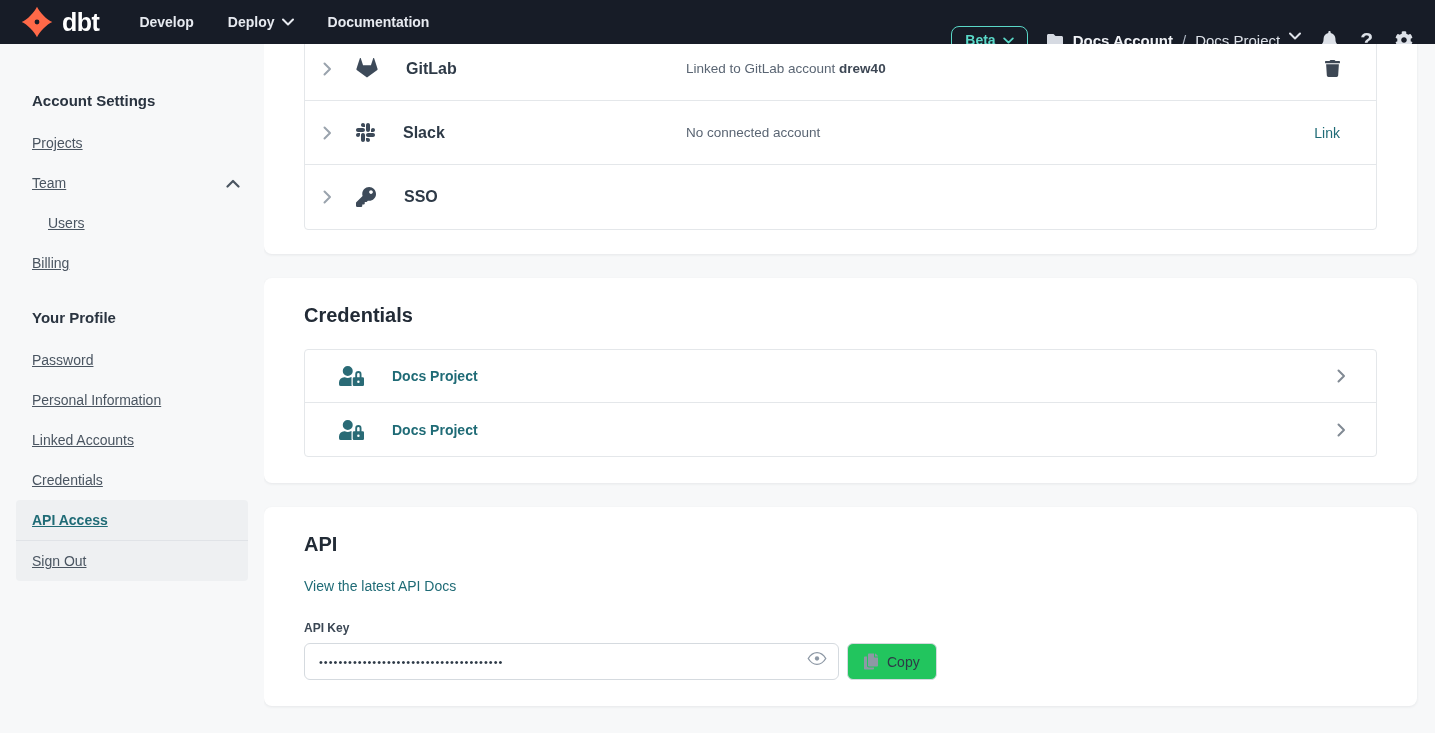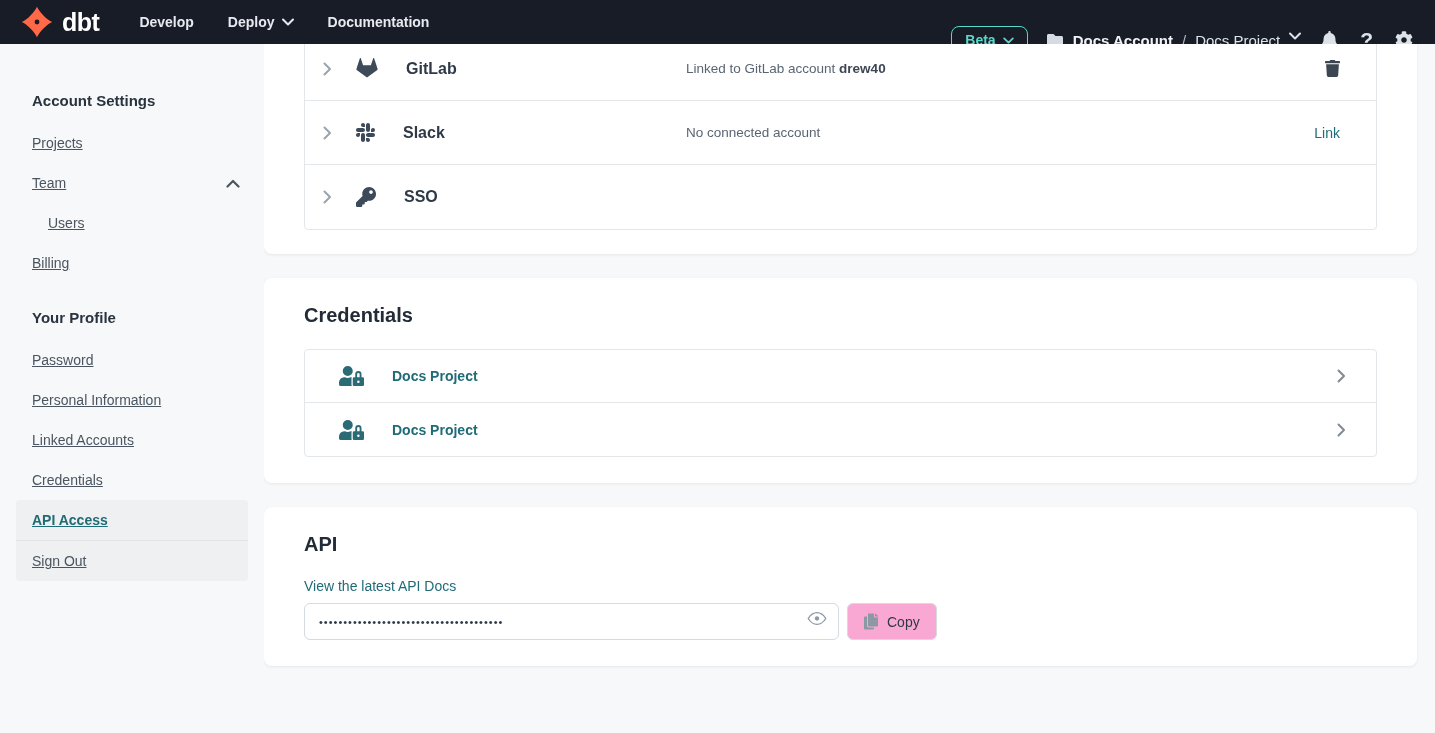--- a/index.html
+++ b/index.html
@@ -73,21 +73,21 @@
   .api-docs-link { display:inline-block; margin-top:22px; font-size:14px; color:#1f6b76;
     text-decoration:none; cursor:pointer; }
   .api-key-label { margin-top:26px; font-size:12px; font-weight:bold; color:#3b4754; }
   .api-key-row { margin-top:8px; display:flex; align-items:center; gap:8px; }
   .api-input-wrap { position:relative; width:535px; }
   .api-input { width:100%; height:37px; border:1px solid #d5dadf; border-radius:6px;
     padding:0 44px 0 14px; font-size:11px; letter-spacing:1px; color:#2e3a47;
     font-family:"Liberation Sans",sans-serif; background:#fff; }
   .eye-btn { position:absolute; right:12px; top:8px; background:none; border:none;
     cursor:pointer; display:flex; }
-  .copy-btn { height:37px; display:flex; align-items:center; gap:9px; background:#f9a8d4;
+  .copy-btn { height:37px; display:flex; align-items:center; gap:9px; background:#22c55e;
     border:1px solid #d5dadf; border-radius:6px; padding:0 16px; cursor:pointer;
     font-size:14px; color:#2e3a47; font-family:"Liberation Sans",sans-serif; }
 
   svg { display:block; }
 </style>
 </head>
 <body>
 
 <div class="navbar">
   <div class="logo">
@@ -315,20 +315,21 @@
                 <path d="M1.5 1.5 L7 7 L1.5 12.5" fill="none" stroke="#818a94" stroke-width="2" stroke-linecap="round" stroke-linejoin="round"></path>
               </svg>
           </span>
         </div>
       </div>
     </div>
 
     <div class="card card3">
       <div class="card-title">API</div>
       <a class="api-docs-link">View the latest API Docs</a>
+      <div class="api-key-label">API Key</div>
       <div class="api-key-row">
         <div class="api-input-wrap">
           <input class="api-input" type="text" readonly="" value="••••••••••••••••••••••••••••••••••••••" style="">
           <button class="eye-btn">
             <span>
               <svg width="20" height="15" viewBox="0 0 24 16">
                 <path d="M1.5 8 C5 2.2 9 1 12 1 C15 1 19 2.2 22.5 8 C19 13.8 15 15 12 15 C9 15 5 13.8 1.5 8 Z" fill="none" stroke="#8d98a5" stroke-width="1.6"></path>
                 <circle cx="12" cy="8" r="2.6" fill="#8d98a5"></circle>
               </svg>
             </span>

